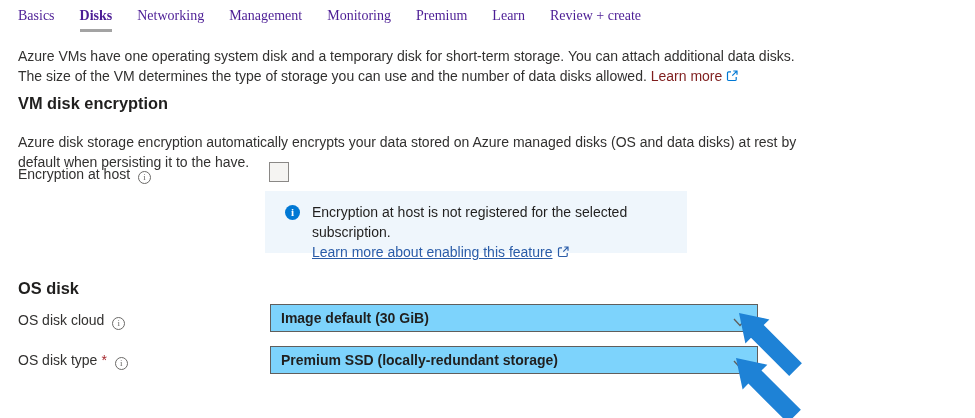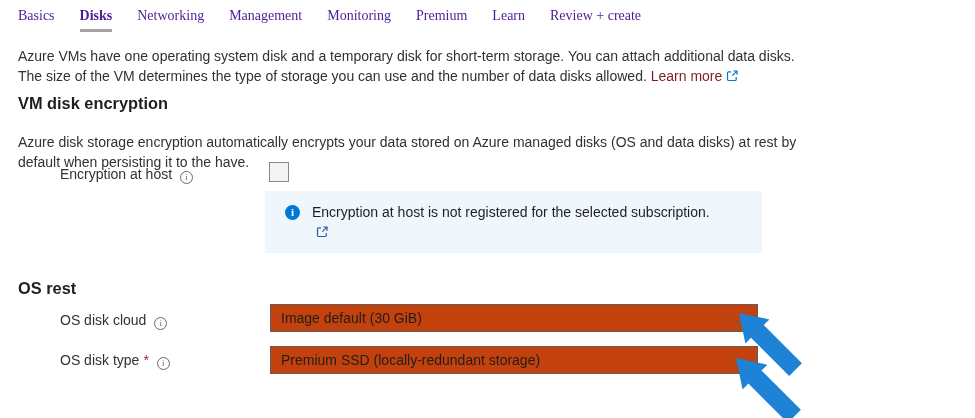--- a/index.html
+++ b/index.html
@@ -21,58 +21,58 @@
   
   .intro { position:absolute; top:46px; left:18px; line-height:20px; }
   .section-heading { position:absolute; left:18px; font-weight:700; color:#201f1e; }
   .h-encryption { top:94px; }
   .h-osdisk { top:279px; }
   .para2 { position:absolute; top:132px; left:18px; line-height:20px; }
 
   a.link { color:#7f1d1d; text-decoration:none; cursor:pointer; }
 
   
-  .field-label { position:absolute; left:18px; line-height:20px;margin-left:42px; }
+  .field-label { position:absolute; left:18px; line-height:20px; }
   .lbl-ench { top:164px; }
   .lbl-size { top:310px; }
   .lbl-type { top:350px; }
   .required { color:#a4262c; margin-left:4px; }
 
   .info-tip {
     display:inline-block; width:13px; height:13px; margin-left:8px;
     border:1px solid #6a6967; border-radius:50%;
     font-size:9px; line-height:11px; text-align:center; color:#6a6967;
     vertical-align:-1px; font-family:"Liberation Serif", serif;
   }
   .info-tip::after { content:"i"; }
 
   .checkbox {
     position:absolute; left:269px; top:162px; width:20px; height:20px;
     border:1px solid #8a8886; background:#f5f4f2; cursor:default;
   }
 
   
   .banner {
-    position:absolute; left:265px; top:191px; width:497px; height:62px;
+    position:absolute; left:265px; top:191px; width:422px; height:62px;
     background:#eff6fc;
   }
   .banner-icon {
     position:absolute; left:20px; top:14px; width:15px; height:15px;
     background:#0078d4; border-radius:50%;
     color:#ffffff; font-size:11px; font-weight:700; line-height:15px; text-align:center;
     font-family:"Liberation Serif", serif;
   }
   .banner-icon::after { content:"i"; }
   .banner-body { position:absolute; left:47px; top:11px; line-height:20px; color:#201f1e; }
   a.banner-link { color:#2a5ca8; text-decoration:underline; cursor:pointer; }
 
   
   .dropdown {
     position:absolute; left:270px; width:488px; height:28px;
-    border:1px solid #605e5c; background:#c2410c; cursor:pointer;
+    border:1px solid #605e5c; background:#7dd3fc; cursor:pointer;font-weight:bold;
   }
   .dd-size { top:304px; }
   .dd-type { top:346px; }
   .dropdown .dd-text {
     position:absolute; left:10px; top:0; line-height:26px; color:#201f1e; white-space:nowrap;
   }
   .dropdown .chev { position:absolute; right:10px; top:9px; }
 
   .ext-icon { display:inline-block; vertical-align:-1px; margin-left:4px; }
 
@@ -115,28 +115,28 @@
 <div class="field-label lbl-ench">
   <span>Encryption at host</span><span class="info-tip"></span>
 </div>
 
 <span class="checkbox"></span>
 
 <div class="banner">
   <span class="banner-icon"></span>
   <div class="banner-body">
     <span>Encryption at host is not registered for the selected subscription.</span><br>
-    <span class="ext-icon"><svg width="12" height="12" viewBox="0 0 12 12" fill="none" stroke="#2a5ca8" stroke-width="1.2">
+    <a class="banner-link">Learn more about enabling this feature</a><span class="ext-icon"><svg width="12" height="12" viewBox="0 0 12 12" fill="none" stroke="#2a5ca8" stroke-width="1.2">
           <path d="M5 1.8 H2.6 A1.1 1.1 0 0 0 1.5 2.9 V9.4 A1.1 1.1 0 0 0 2.6 10.5 H9.1 A1.1 1.1 0 0 0 10.2 9.4 V7"></path>
           <path d="M6.3 5.7 L10.8 1.2 M7.3 1 H11 V4.7"></path>
         </svg></span>
   </div>
 </div>
 
-<h3 class="section-heading h-osdisk">OS rest</h3>
+<h3 class="section-heading h-osdisk">OS disk</h3>
 
 <div class="field-label lbl-size">
   <span>OS disk cloud</span><span class="info-tip"></span>
 </div>
 
 <div class="dropdown dd-size">
   <span class="dd-text">Image default (30 GiB)</span>
   <span class="chev"><svg width="14" height="9" viewBox="0 0 14 9" fill="none" stroke="#605e5c" stroke-width="1.3">
         <polyline points="1,1 7,7.5 13,1"></polyline>
       </svg></span>

